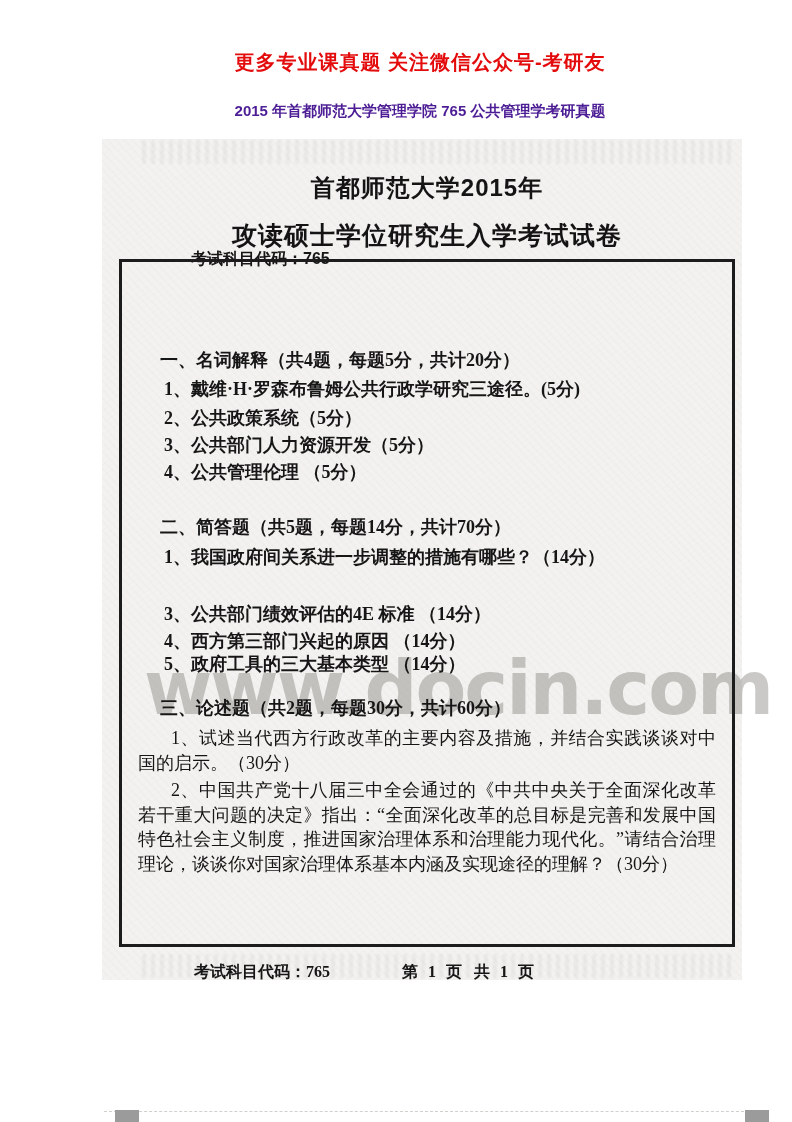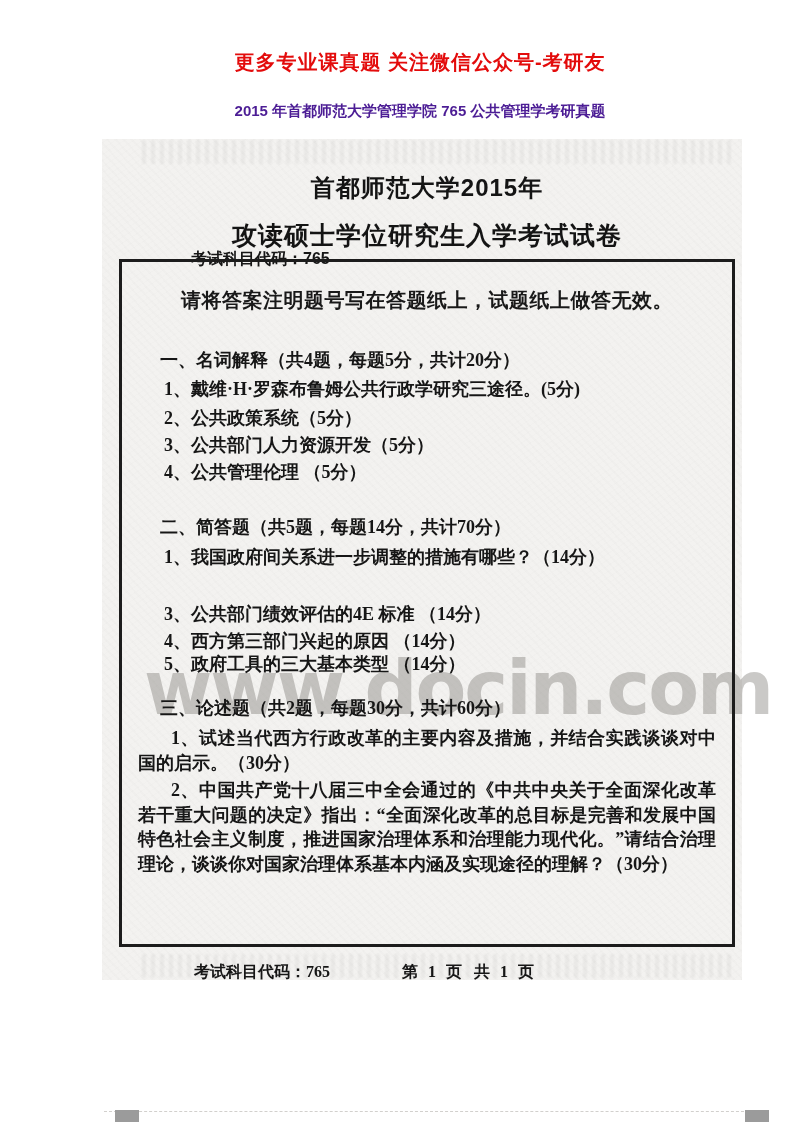--- a/index.html
+++ b/index.html
@@ -67,21 +67,21 @@
   }
   .sec-heading, .q-item {
     position:absolute; left:26px; font-size:18px; font-weight:600;
     white-space:nowrap; color:#161616;
   }
   .q-item { left:30px; }
   .s1h { top:74px; }  .s1i1 { top:103px; } .s1i2 { top:132px; } .s1i3 { top:159px; } .s1i4 { top:186px; }
   .s2h { top:241px; } .s2i1 { top:271px; } .s2i2 { top:300px; } .s2i3 { top:328px; } .s2i4 { top:355px; } .s2i5 { top:378px; }
   .s3h { top:422px; }
   .essay-para {
-    position:absolute; left:4px; width:602px; font-size:18px; font-weight:700;
+    position:absolute; left:4px; width:602px; font-size:18px; font-weight:400;
     line-height:24.5px; text-indent:33px; text-align:justify; color:#161616;
   }
   .p1 { top:452px; } .p2 { top:504px; }
   .footer-code {
     position:absolute; left:80px; top:811px; font-size:16px; font-weight:600;
   }
   .footer-page, .footer-total {
     position:absolute; top:811px; font-size:16px; font-weight:600; letter-spacing:3px;
   }
   .footer-page { left:288px; }
@@ -106,21 +106,20 @@
     <div class="scan-edge-bottom"></div>
 
     <div class="exam-title-1">首都师范大学2015年</div>
     <div class="exam-title-2">攻读硕士学位研究生入学考试试卷</div>
 
     <div class="subject-code">考试科目代码：765</div>
 
     <div class="watermark">www.docin.com</div>
 
     <div class="qbox">
-      <div class="notice">请将答案注明题号写在答题纸上，试题纸上做答无效。</div>
 
       <div class="sec-heading s1h">一、名词解释（共4题，每题5分，共计20分）</div>
       <div class="q-item s1i1">1、戴维·H·罗森布鲁姆公共行政学研究三途径。(5分)</div>
       <div class="q-item s1i2">2、公共政策系统（5分）</div>
       <div class="q-item s1i3">3、公共部门人力资源开发（5分）</div>
       <div class="q-item s1i4">4、公共管理伦理 （5分）</div>
 
       <div class="sec-heading s2h">二、简答题（共5题，每题14分，共计70分）</div>
       <div class="q-item s2i1">1、我国政府间关系进一步调整的措施有哪些？（14分）</div>
       <div class="q-item s2i3">3、公共部门绩效评估的4E 标准 （14分）</div>

